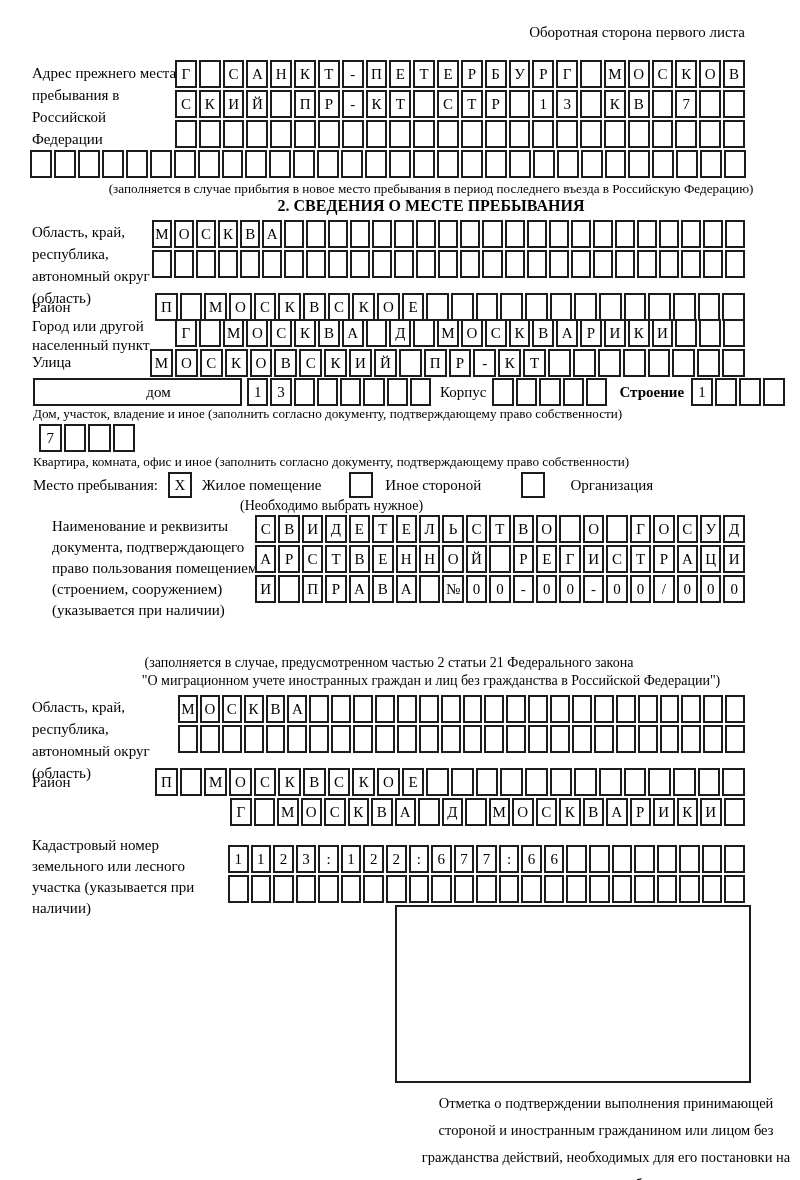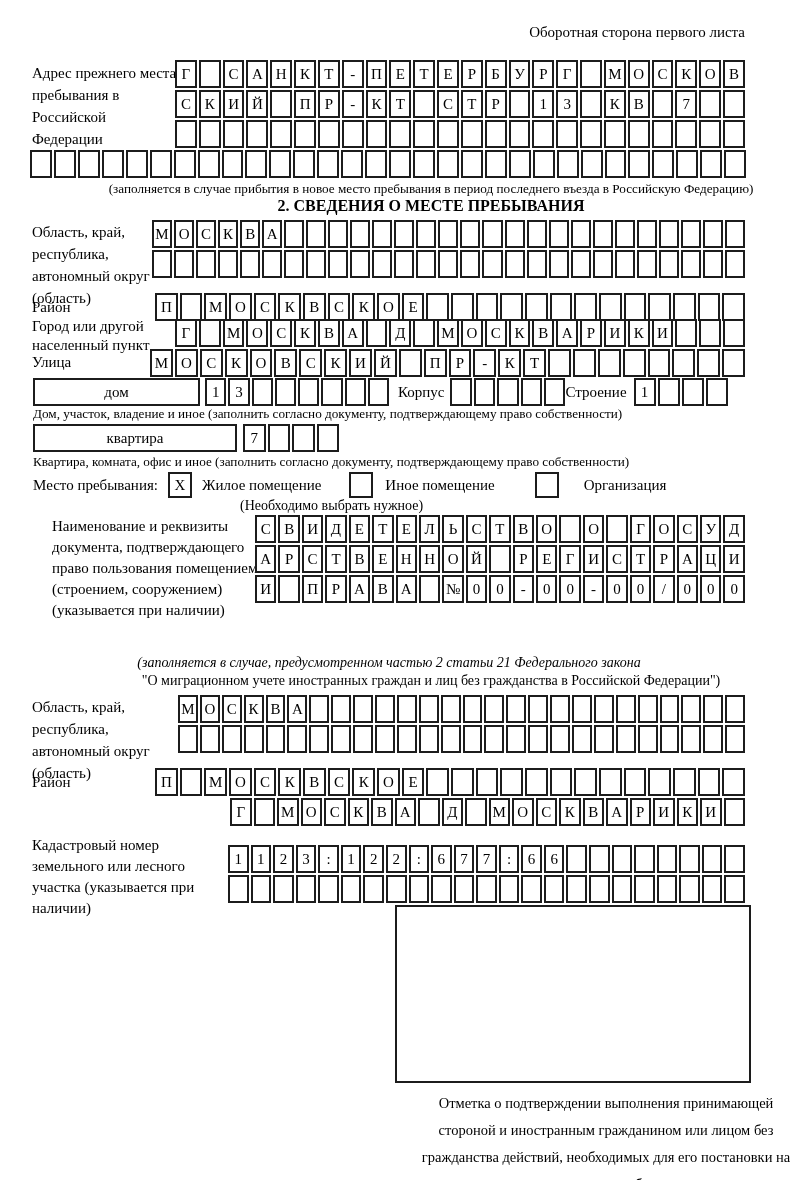--- a/index.html
+++ b/index.html
@@ -291,66 +291,65 @@
       <div class="cb"></div>
       <div class="cb"></div>
       <div class="cb"></div>
       <div class="cb"></div>
       <div class="cb"></div>
       <div class="cb"></div>
       <div class="cb"></div>
     </div>
 
   <div class="abs" style="top:378px;left:33px;display:flex;align-items:center;">
-    <div class="widebox" style="width:163px;">дом</div>
+    <div class="widebox" style="width:163px;padding-left:42px;">дом</div>
     <div class="boxrow" style="width:184px;margin-left:5px;">
         <div class="cb">1</div>
         <div class="cb">3</div>
         <div class="cb"></div>
         <div class="cb"></div>
         <div class="cb"></div>
         <div class="cb"></div>
         <div class="cb"></div>
         <div class="cb"></div>
       </div>
     <div class="inline-lbl" style="margin-left:9px;">Корпус</div>
     <div class="boxrow" style="width:115px;margin-left:6px;">
         <div class="cb"></div>
         <div class="cb"></div>
         <div class="cb"></div>
         <div class="cb"></div>
         <div class="cb"></div>
       </div>
-    <div class="inline-lbl" style="">Строение</div>
+    <div class="inline-lbl" style="margin-left:12px;font-weight:bold;">Строение</div>
     <div class="boxrow" style="width:94px;margin-left:7px;">
         <div class="cb">1</div>
         <div class="cb"></div>
         <div class="cb"></div>
         <div class="cb"></div>
       </div>
   </div>
   <div class="abs note" style="top:406px;left:33px;">Дом, участок, владение и иное (заполнить согласно документу, подтверждающему право собственности)</div>
 
   <div class="abs" style="top:424px;left:33px;display:flex;align-items:center;">
-    <div class="widebox" style="width:200px;">квартира</div>
     <div class="boxrow" style="width:96px;margin-left:6px;">
         <div class="cb">7</div>
         <div class="cb"></div>
         <div class="cb"></div>
         <div class="cb"></div>
       </div>
   </div>
   <div class="abs note" style="top:454px;left:33px;">Квартира, комната, офис и иное (заполнить согласно документу, подтверждающему право собственности)</div>
 
   <div class="abs" style="top:472px;left:33px;display:flex;align-items:center;">
     <div class="inline-lbl">Место пребывания:</div>
     <div class="chk" style="margin-left:10px;">X</div>
     <div class="inline-lbl" style="margin-left:10px;">Жилое помещение</div>
     <div class="chk" style="margin-left:28px;"></div>
-    <div class="inline-lbl" style="margin-left:12px;">Иное помещение</div>
+    <div class="inline-lbl" style="margin-left:12px;">Иное стороной</div>
     <div class="chk" style="margin-left:40px;"></div>
     <div class="inline-lbl" style="margin-left:25px;">Организация</div>
   </div>
   <div class="abs note" style="top:498px;left:240px;font-size:14px;">(Необходимо выбрать нужное)</div>
 
   <div class="abs lbl" style="top:516px;left:32px;width:225px;line-height:21px;margin-left:20px;">Наименование и реквизиты документа, подтверждающего право пользования помещением (строением, сооружением) (указывается при наличии)</div>
   <div class="abs boxrow" style="top:515px;left:255px;width:490px;">
       <div class="cb">С</div>
       <div class="cb">В</div>
       <div class="cb">И</div>
@@ -413,21 +412,21 @@
       <div class="cb">0</div>
       <div class="cb">-</div>
       <div class="cb">0</div>
       <div class="cb">0</div>
       <div class="cb">/</div>
       <div class="cb">0</div>
       <div class="cb">0</div>
       <div class="cb">0</div>
     </div>
 
-  <div class="abs note center" style="top:655px;left:0;width:716px;font-size:14px;font-style:italic;">(заполняется в случае, предусмотренном частью 2 статьи 21 Федерального закона</div>
+  <div class="abs note center" style="top:655px;left:0;width:716px;font-size:14px;">(заполняется в случае, предусмотренном частью 2 статьи 21 Федерального закона</div>
   <div class="abs note center" style="top:673px;left:0;width:800px;font-size:14px;">"О миграционном учете иностранных граждан и лиц без гражданства в Российской Федерации")</div>
 
   <div class="abs lbl" style="top:696px;left:32px;width:158px;">Область, край, республика, автономный округ (область)</div>
   <div class="abs boxrow" style="top:695px;left:178px;width:567px;">
       <div class="cb">М</div>
       <div class="cb">О</div>
       <div class="cb">С</div>
       <div class="cb">К</div>
       <div class="cb">В</div>
       <div class="cb">А</div>

